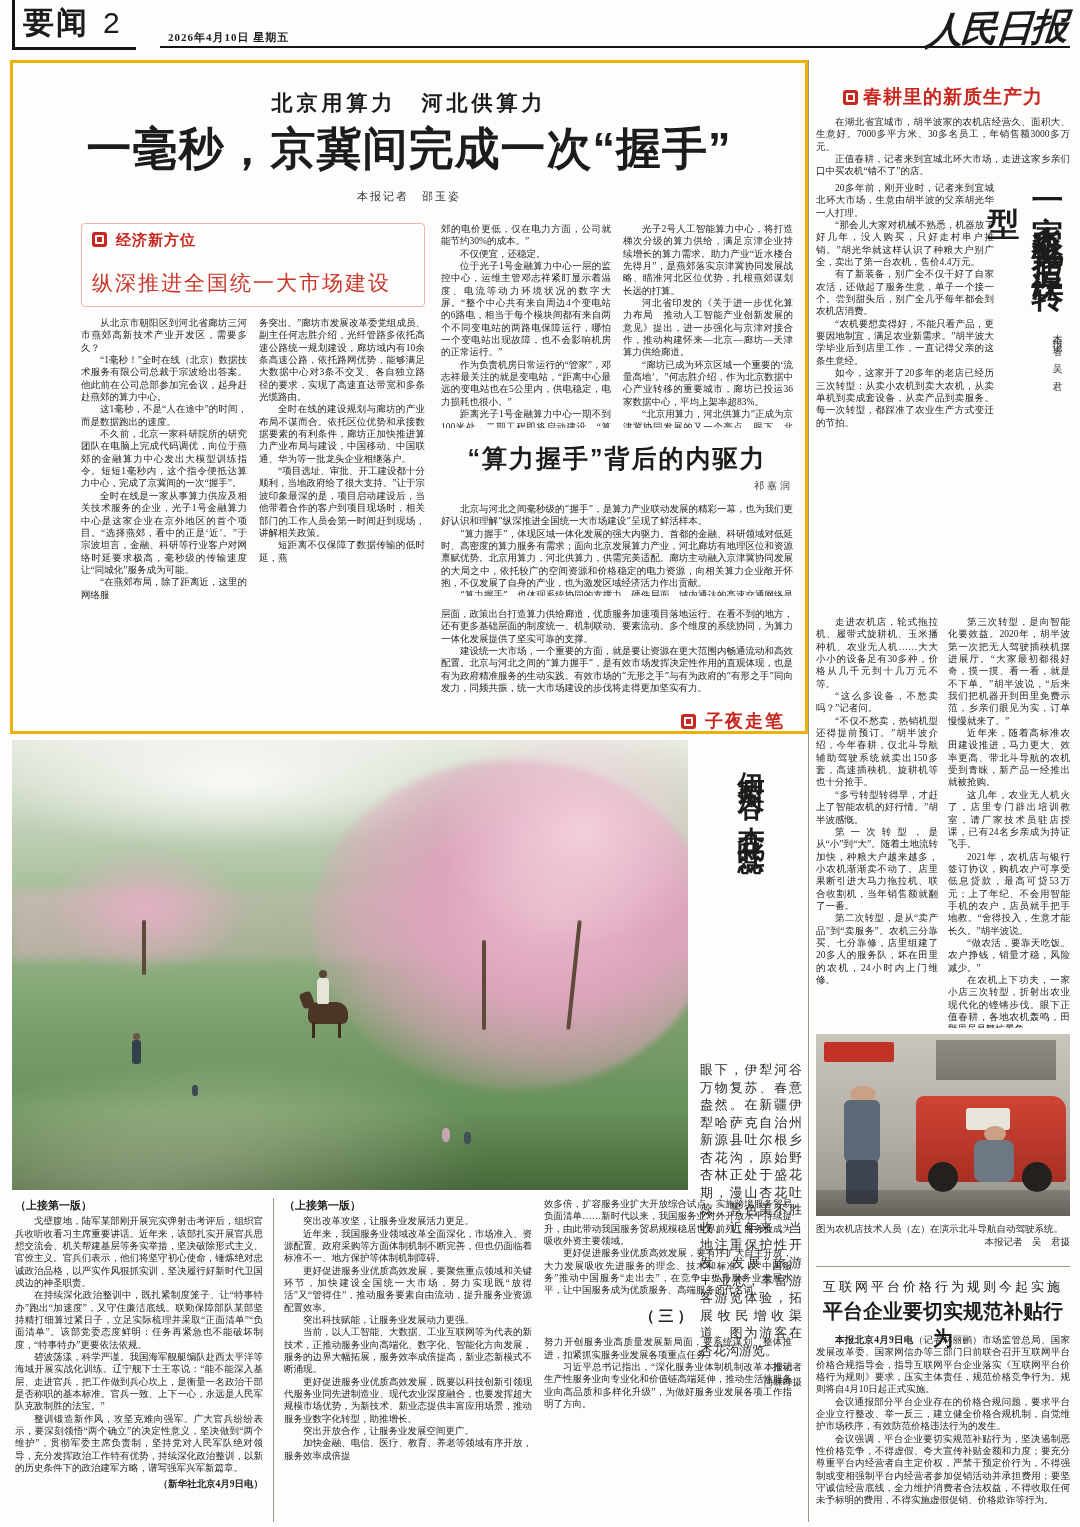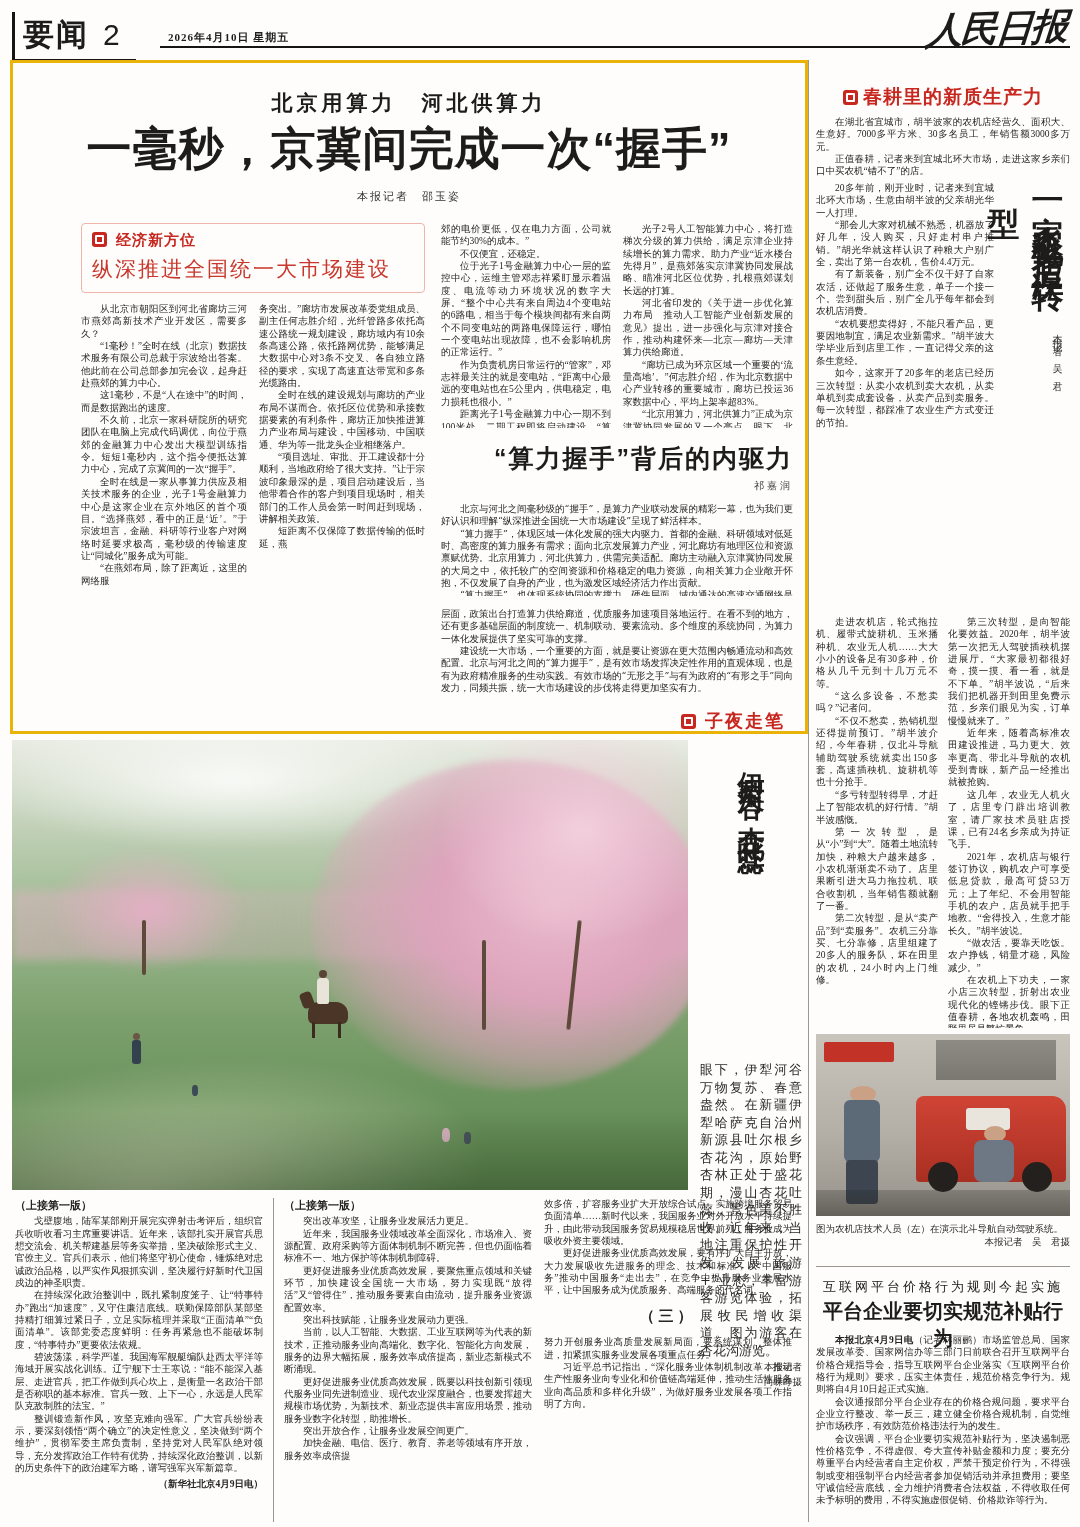--- a/index.html
+++ b/index.html
@@ -1,19 +1,19 @@
 <!DOCTYPE html>
 <html><head>
 <meta charset="utf-8">
 <style>
   html,body{margin:0;padding:0;background:#f3f2ee;}
   .page{position:relative;width:1080px;height:1527px;margin:0 auto;background:#fefdfb;
         font-family:"Liberation Serif",serif;color:#1d1c1a;overflow:hidden;}
   
-  .bracket{position:absolute;left:12px;top:12px;display:flex;align-items:baseline;gap:14px;
+  .bracket{position:absolute;left:12px;top:0;display:flex;align-items:baseline;gap:14px;
            border-left:3px solid #161513;border-bottom:3px solid #161513;padding:2px 16px 3px 8px;}
   .secname{font-size:31px;font-weight:bold;letter-spacing:2px;}
   .pagenum{font-size:30px;font-family:"Liberation Sans",sans-serif;}
   .issuedate{position:absolute;left:168px;top:30px;font-size:11px;font-weight:bold;letter-spacing:1px;}
   .headrule{position:absolute;left:160px;top:46px;width:910px;height:2px;background:#161513;}
   .masthead{position:absolute;right:14px;top:4px;font-size:37px;font-weight:bold;font-style:italic;
             font-family:"DejaVu Serif",serif;transform:skewX(-6deg) rotate(-2deg);letter-spacing:-2px;}
   
   .leadbox{position:absolute;left:10px;top:60px;width:792px;height:668px;border:3px solid #eab308;background:#fefdfb;}
   .kicker{position:absolute;left:0;top:26px;width:100%;text-align:center;font-size:21px;font-weight:bold;
@@ -26,23 +26,23 @@
   .cont p:first-child{text-indent:0;}
   .twocol{display:flex;gap:12px;}
   .twocol>div{flex:1;overflow:hidden;}
   .lefthalf{position:absolute;left:68px;top:160px;width:344px;}
   .righthalf{position:absolute;left:428px;top:160px;width:352px;}
   .colbox{border:1px solid #f0b4ab;border-radius:4px;padding:7px 10px 9px;margin-bottom:10px;}
   .plogo{display:inline-block;width:15px;height:15px;background:#c7271f;border-radius:3px;position:relative;
          vertical-align:-2px;margin-right:5px;}
   .plogo::after{content:'';position:absolute;inset:3px;border:2px solid #fff;border-radius:1px;}
   .collabel{font-size:15px;font-weight:bold;color:#c7271f;font-family:"Liberation Sans",sans-serif;letter-spacing:1px;}
-  .colsub{font-size:21px;color:#c9362b;margin-top:5px;letter-spacing:2px;font-family:"Liberation Sans",sans-serif;}
+  .colsub{font-size:21px;color:#c9362b;margin-top:19px;letter-spacing:2px;font-family:"Liberation Sans",sans-serif;}
   .h412{height:412px;} .h205{height:205px;} .h198{height:198px;}
-  .commhead{text-align:right;font-size:25px;font-weight:bold;font-family:"Liberation Sans",sans-serif;
+  .commhead{text-align:center;font-size:25px;font-weight:bold;font-family:"Liberation Sans",sans-serif;
             letter-spacing:2px;margin:14px 0 4px;}
   .commauthor{text-align:right;font-size:10px;color:#444;letter-spacing:3px;margin-bottom:10px;}
   .kai{font-family:"DejaVu Serif",serif;flex-direction:column;}
   .tagrow{text-align:right;padding-right:8px;margin-top:8px;}
   .tagname{font-size:18px;font-weight:bold;color:#c7271f;font-family:"Liberation Sans",sans-serif;letter-spacing:2px;}
   
   .vline{position:absolute;width:1px;background:#9a978f;}
   
   .bigphoto{position:absolute;left:12px;top:740px;width:676px;height:450px;overflow:hidden;
     background:linear-gradient(180deg,#e9ece3 0%,#d3ddcb 10%,#bccdb2 22%,#a6c09a 34%,#90b083 48%,#7ca06d 62%,#6c945e 78%,#5e8850 100%);}

